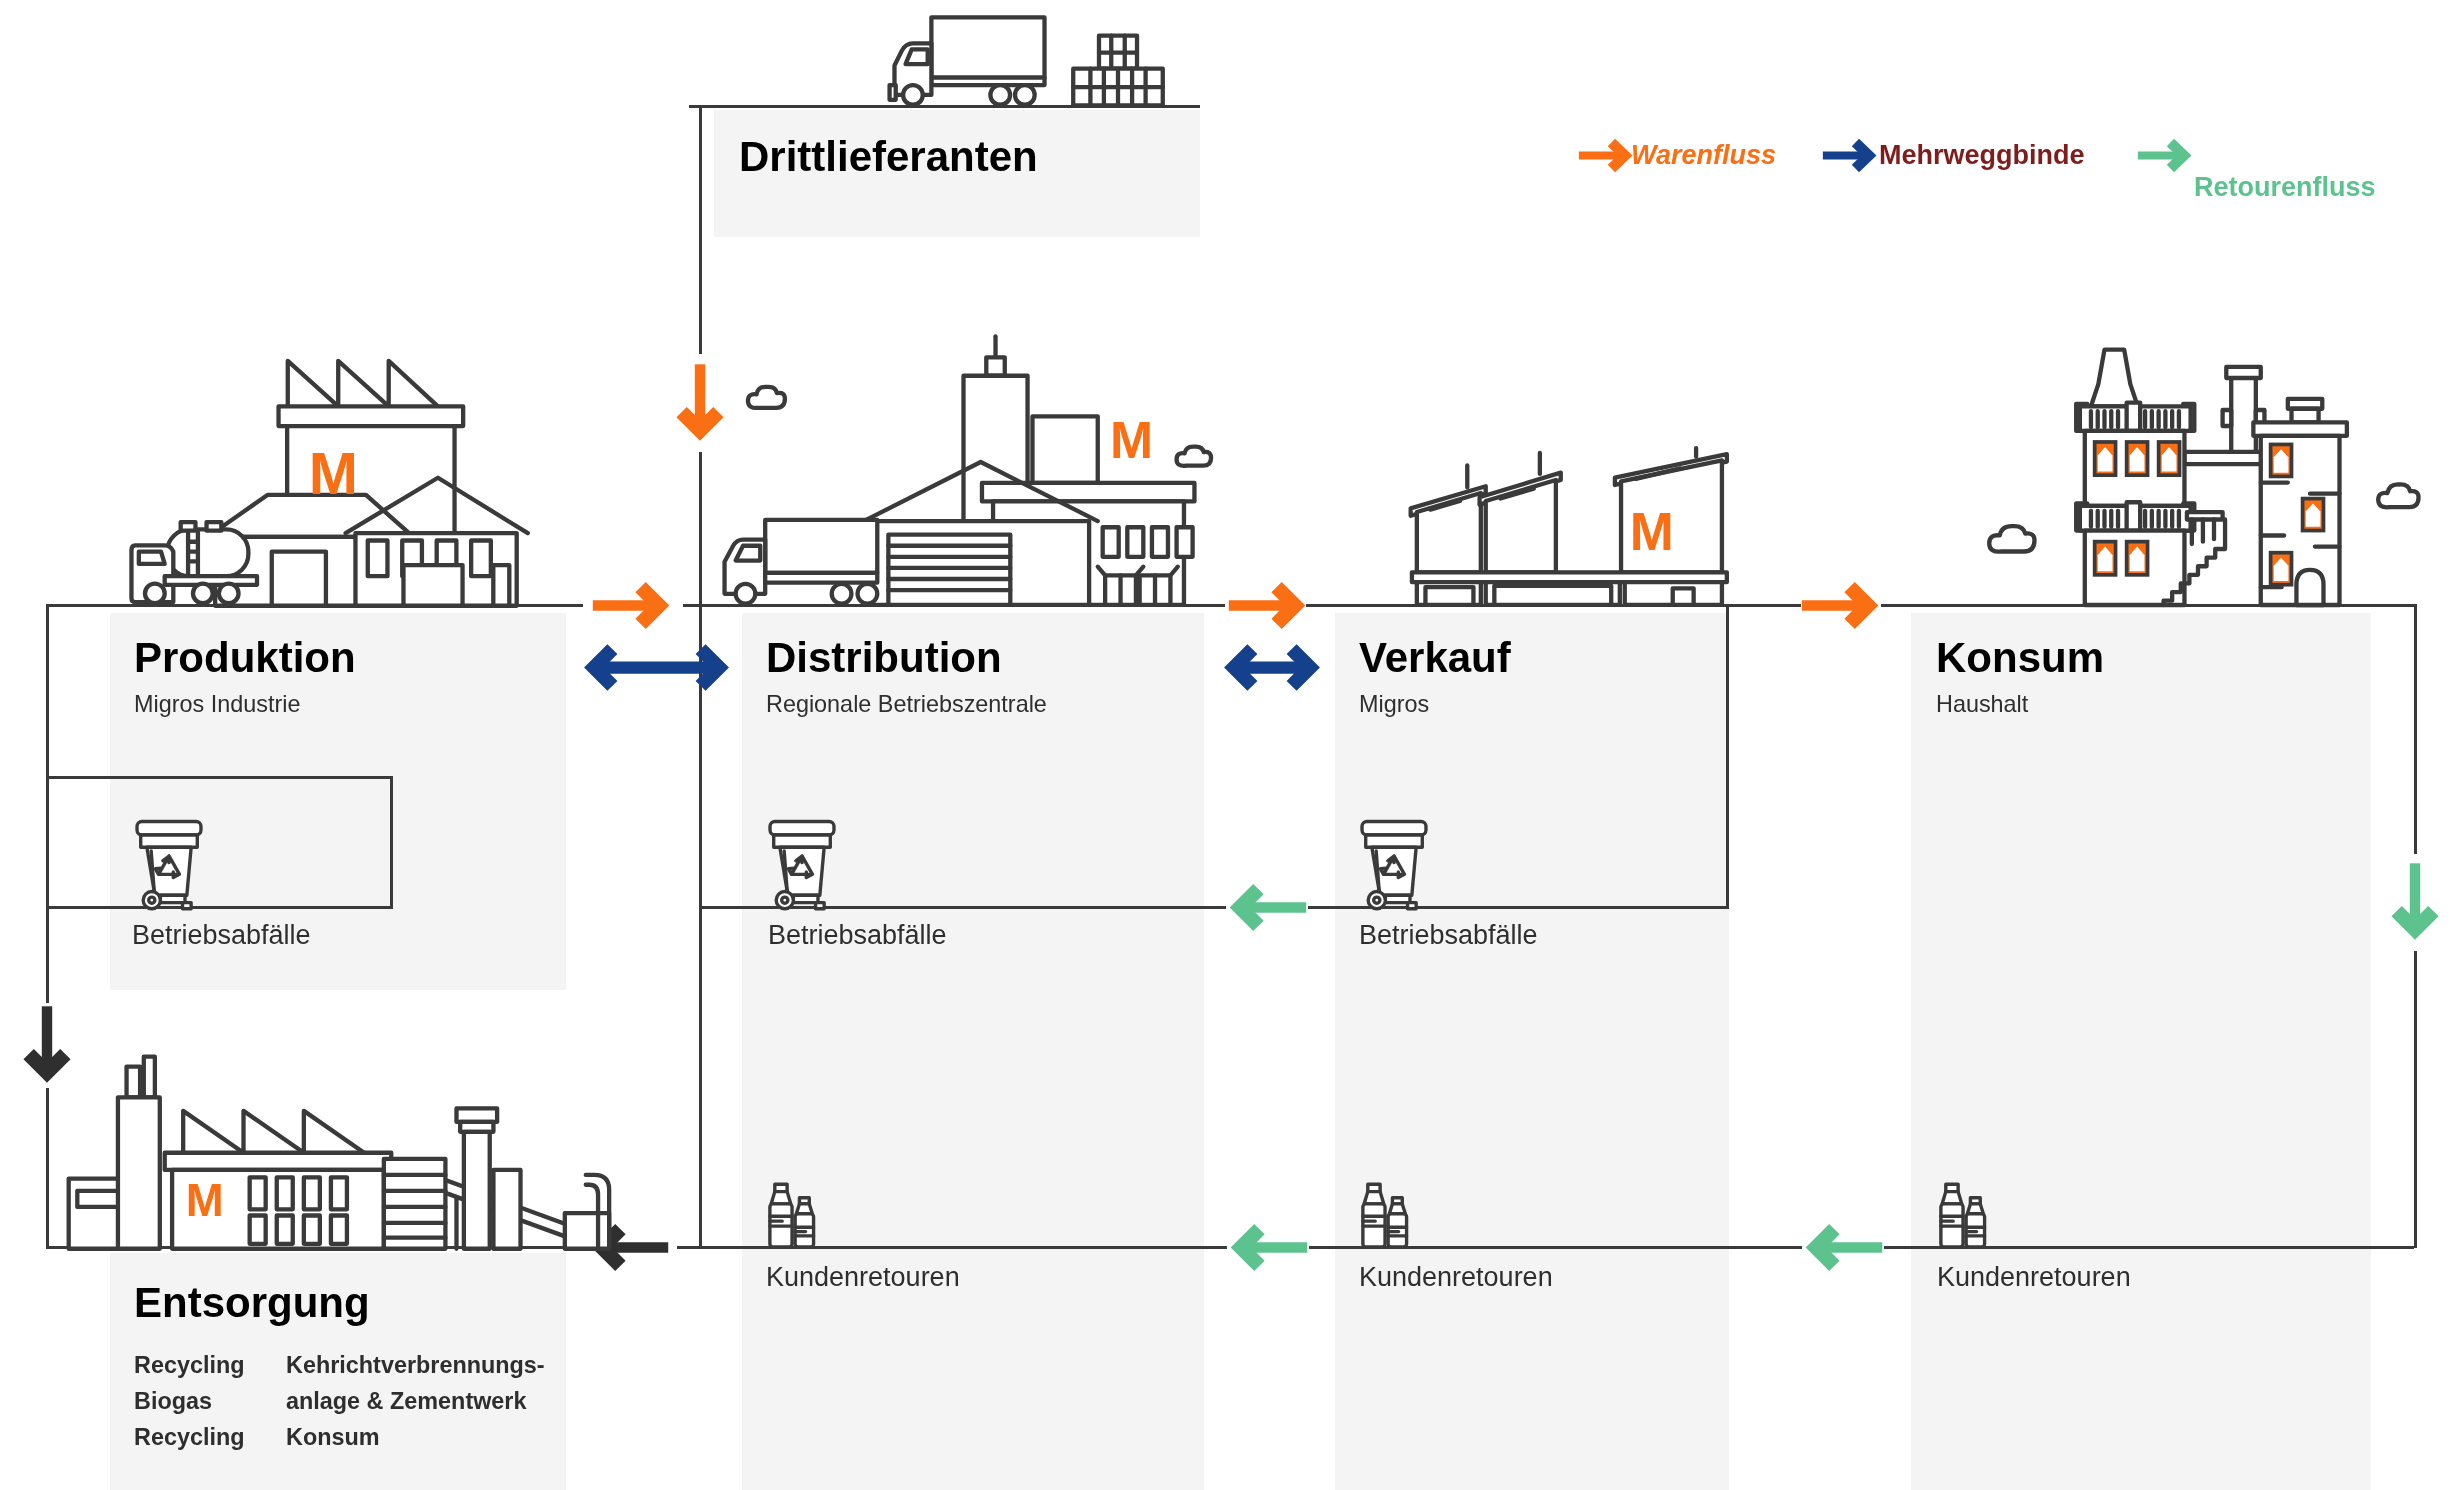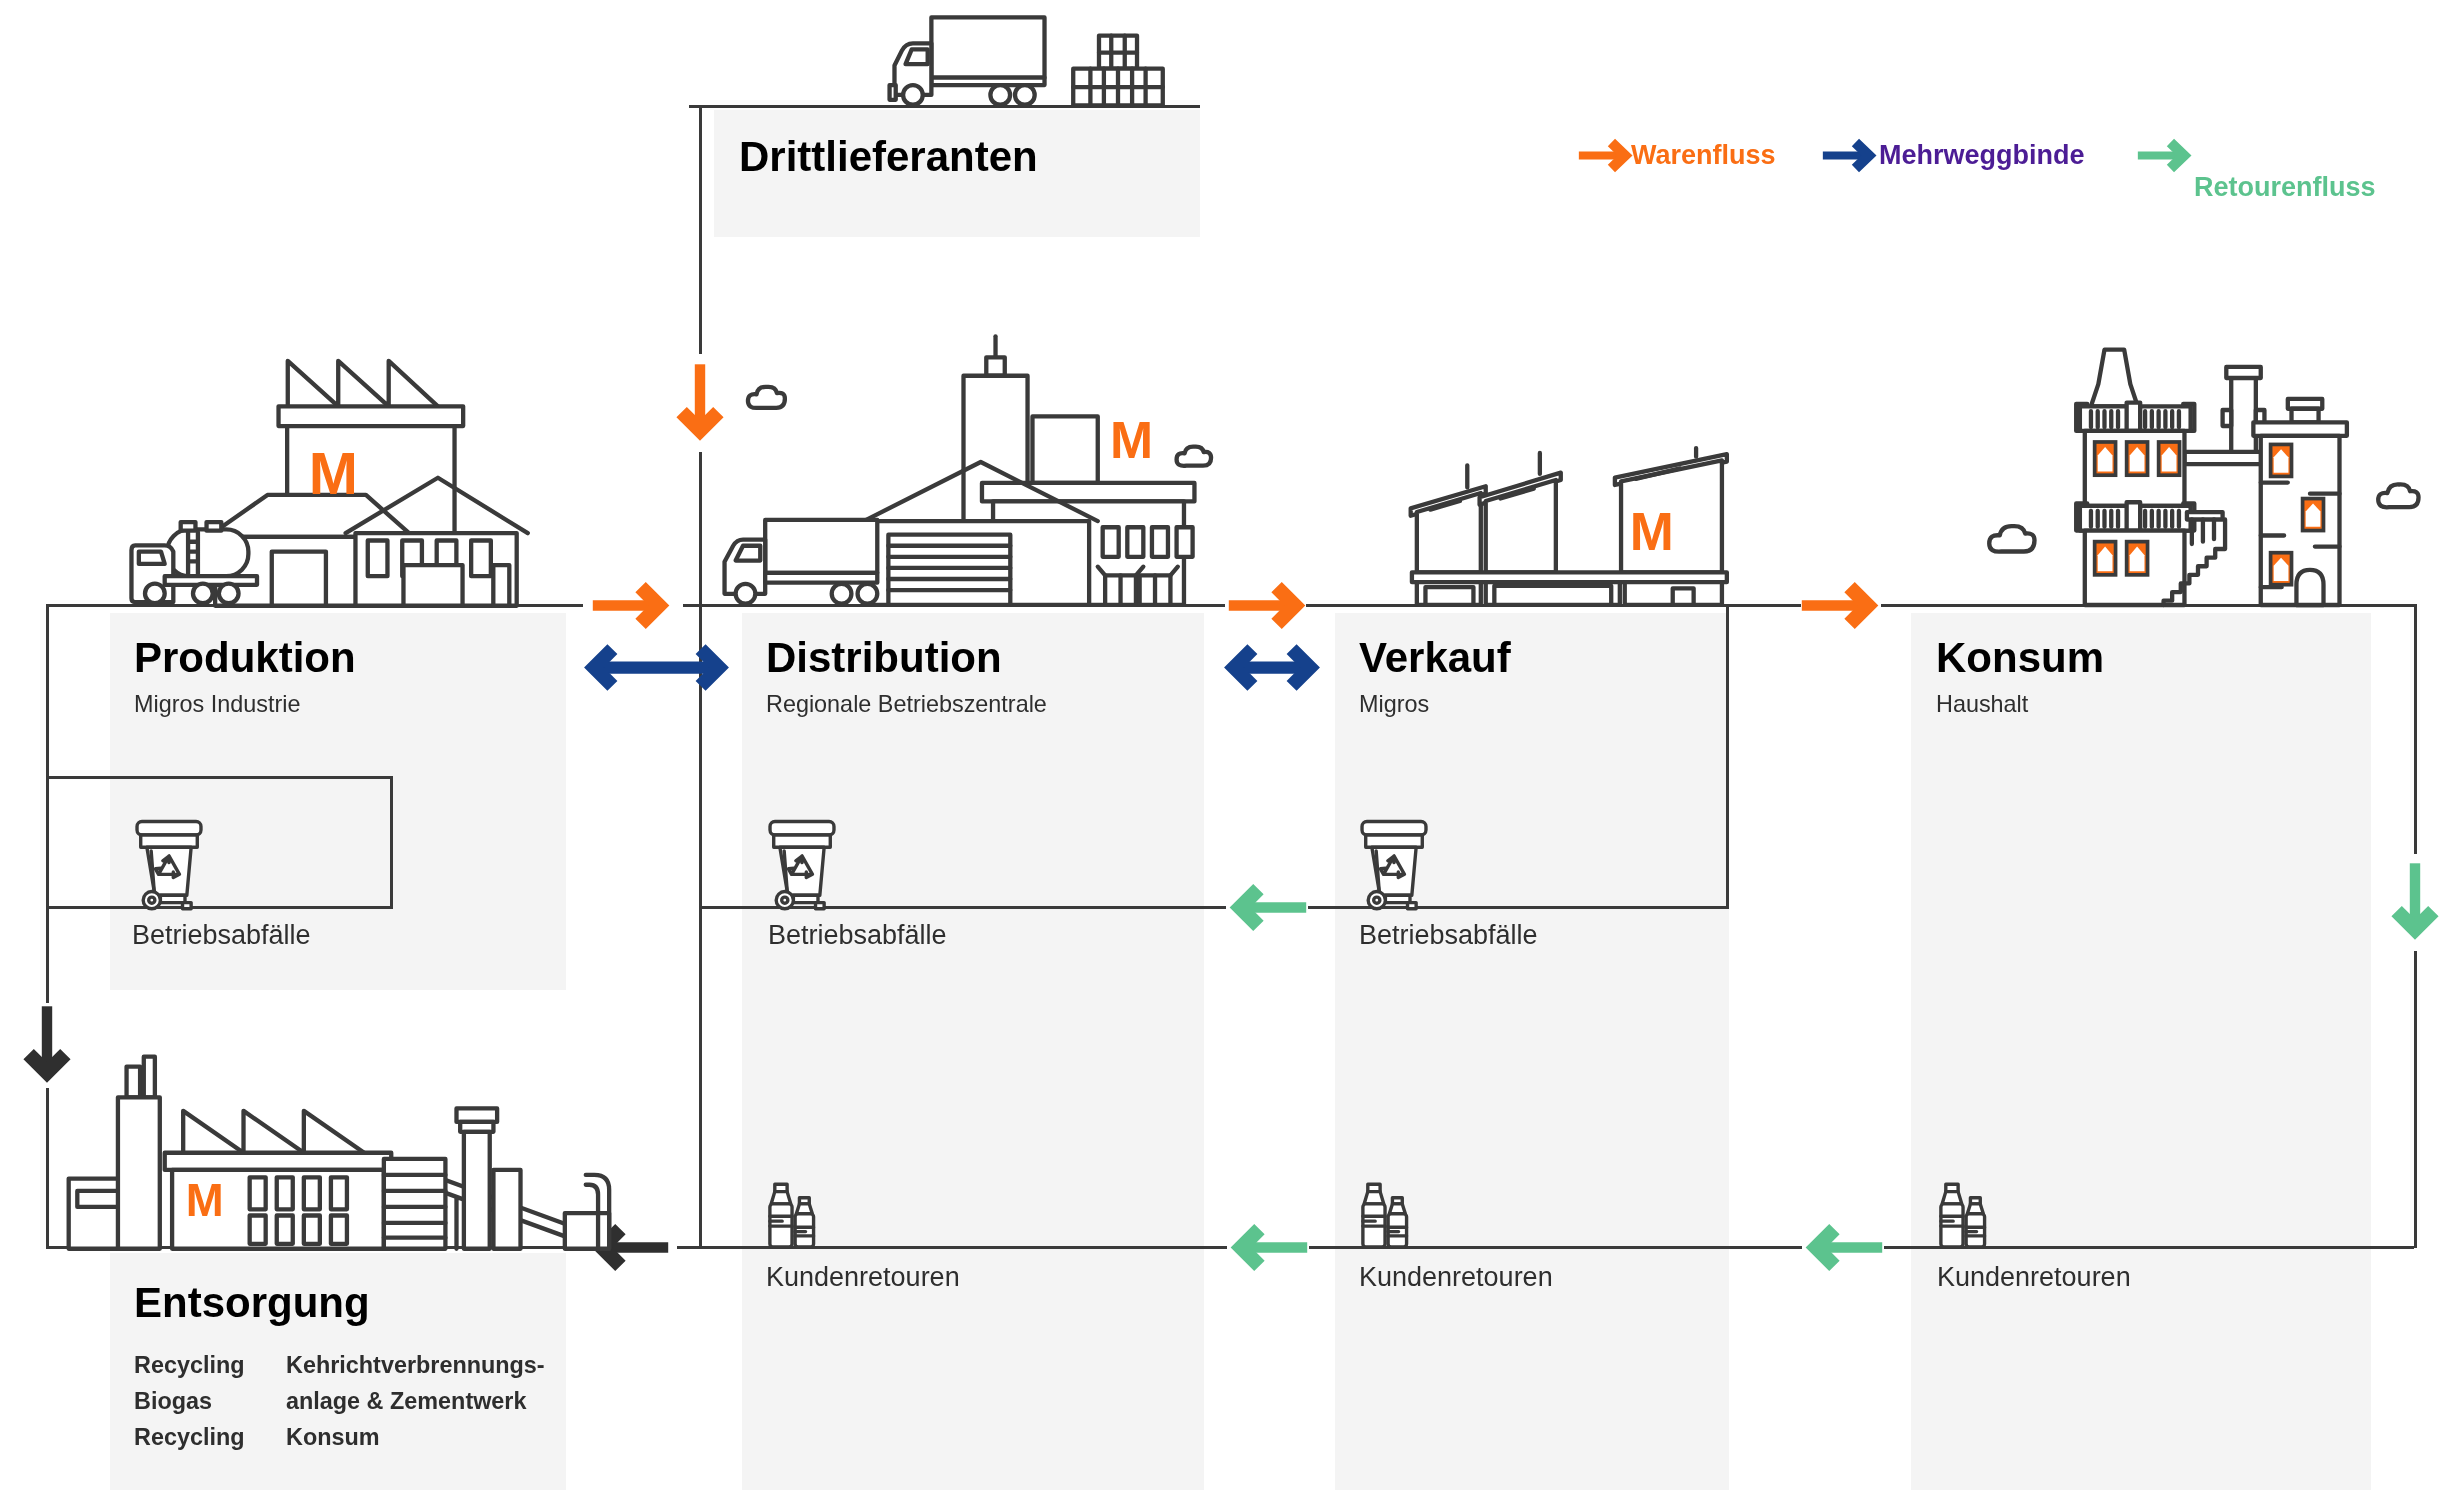--- a/index.html
+++ b/index.html
@@ -18,21 +18,21 @@
   .s{stroke:#3A3A3A;stroke-width:7;fill:#fff;stroke-linejoin:round;stroke-linecap:round;}
   .sn{stroke:#3A3A3A;stroke-width:7;fill:none;stroke-linejoin:round;stroke-linecap:round;}
   .t5 .s,.t5 .sn{stroke-width:5.5;}
   .wo{fill:#FA6E14;stroke:#3A3A3A;stroke-width:6;}
   .wp{fill:#fff;stroke:none;}
   .mlogo{fill:#FA6E14;font-family:"Liberation Sans",sans-serif;font-weight:700;}
   .arr line,.arr polyline{fill:none;stroke-linecap:butt;stroke-linejoin:miter;stroke-miterlimit:12;}
   .aw{stroke:#FA6E14;} .am{stroke:#15418C;} .ar{stroke:#5CC38E;} .ak{stroke:#2F2F2F;}
   .rot90{transform:rotate(90deg);transform-origin:center;}
   .rot180{transform:rotate(180deg);transform-origin:center;}
-  .c-or{color:#FA6E14;} .c-nv{color:#4c1d95;} .c-gr{color:#5CC38E;}
+  .c-or{color:#FA6E14;font-style:italic;} .c-nv{color:#7f1d1d;} .c-gr{color:#5CC38E;}
 </style>
 </head>
 <body>
 
 <div id="stage">
 
   <div class="panel" style="left:714px;top:110px;width:486px;height:127px;"></div>
   <div class="panel" style="left:110px;top:613px;width:456px;height:377px;"></div>
   <div class="panel" style="left:742px;top:613px;width:462px;height:878px;"></div>
   <div class="panel" style="left:1335px;top:613px;width:394px;height:878px;"></div>

